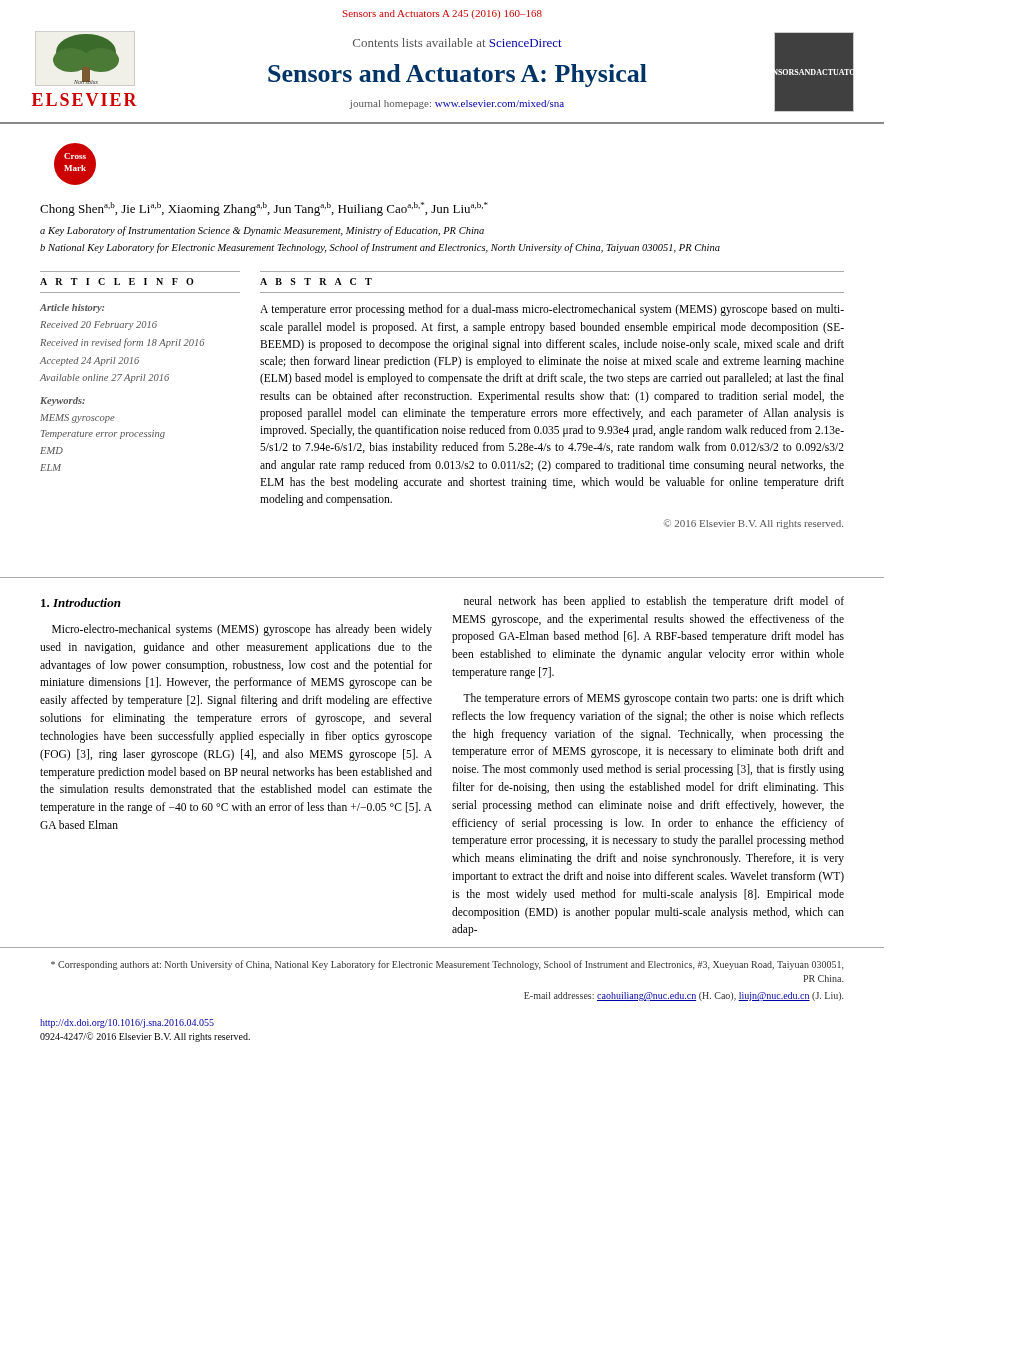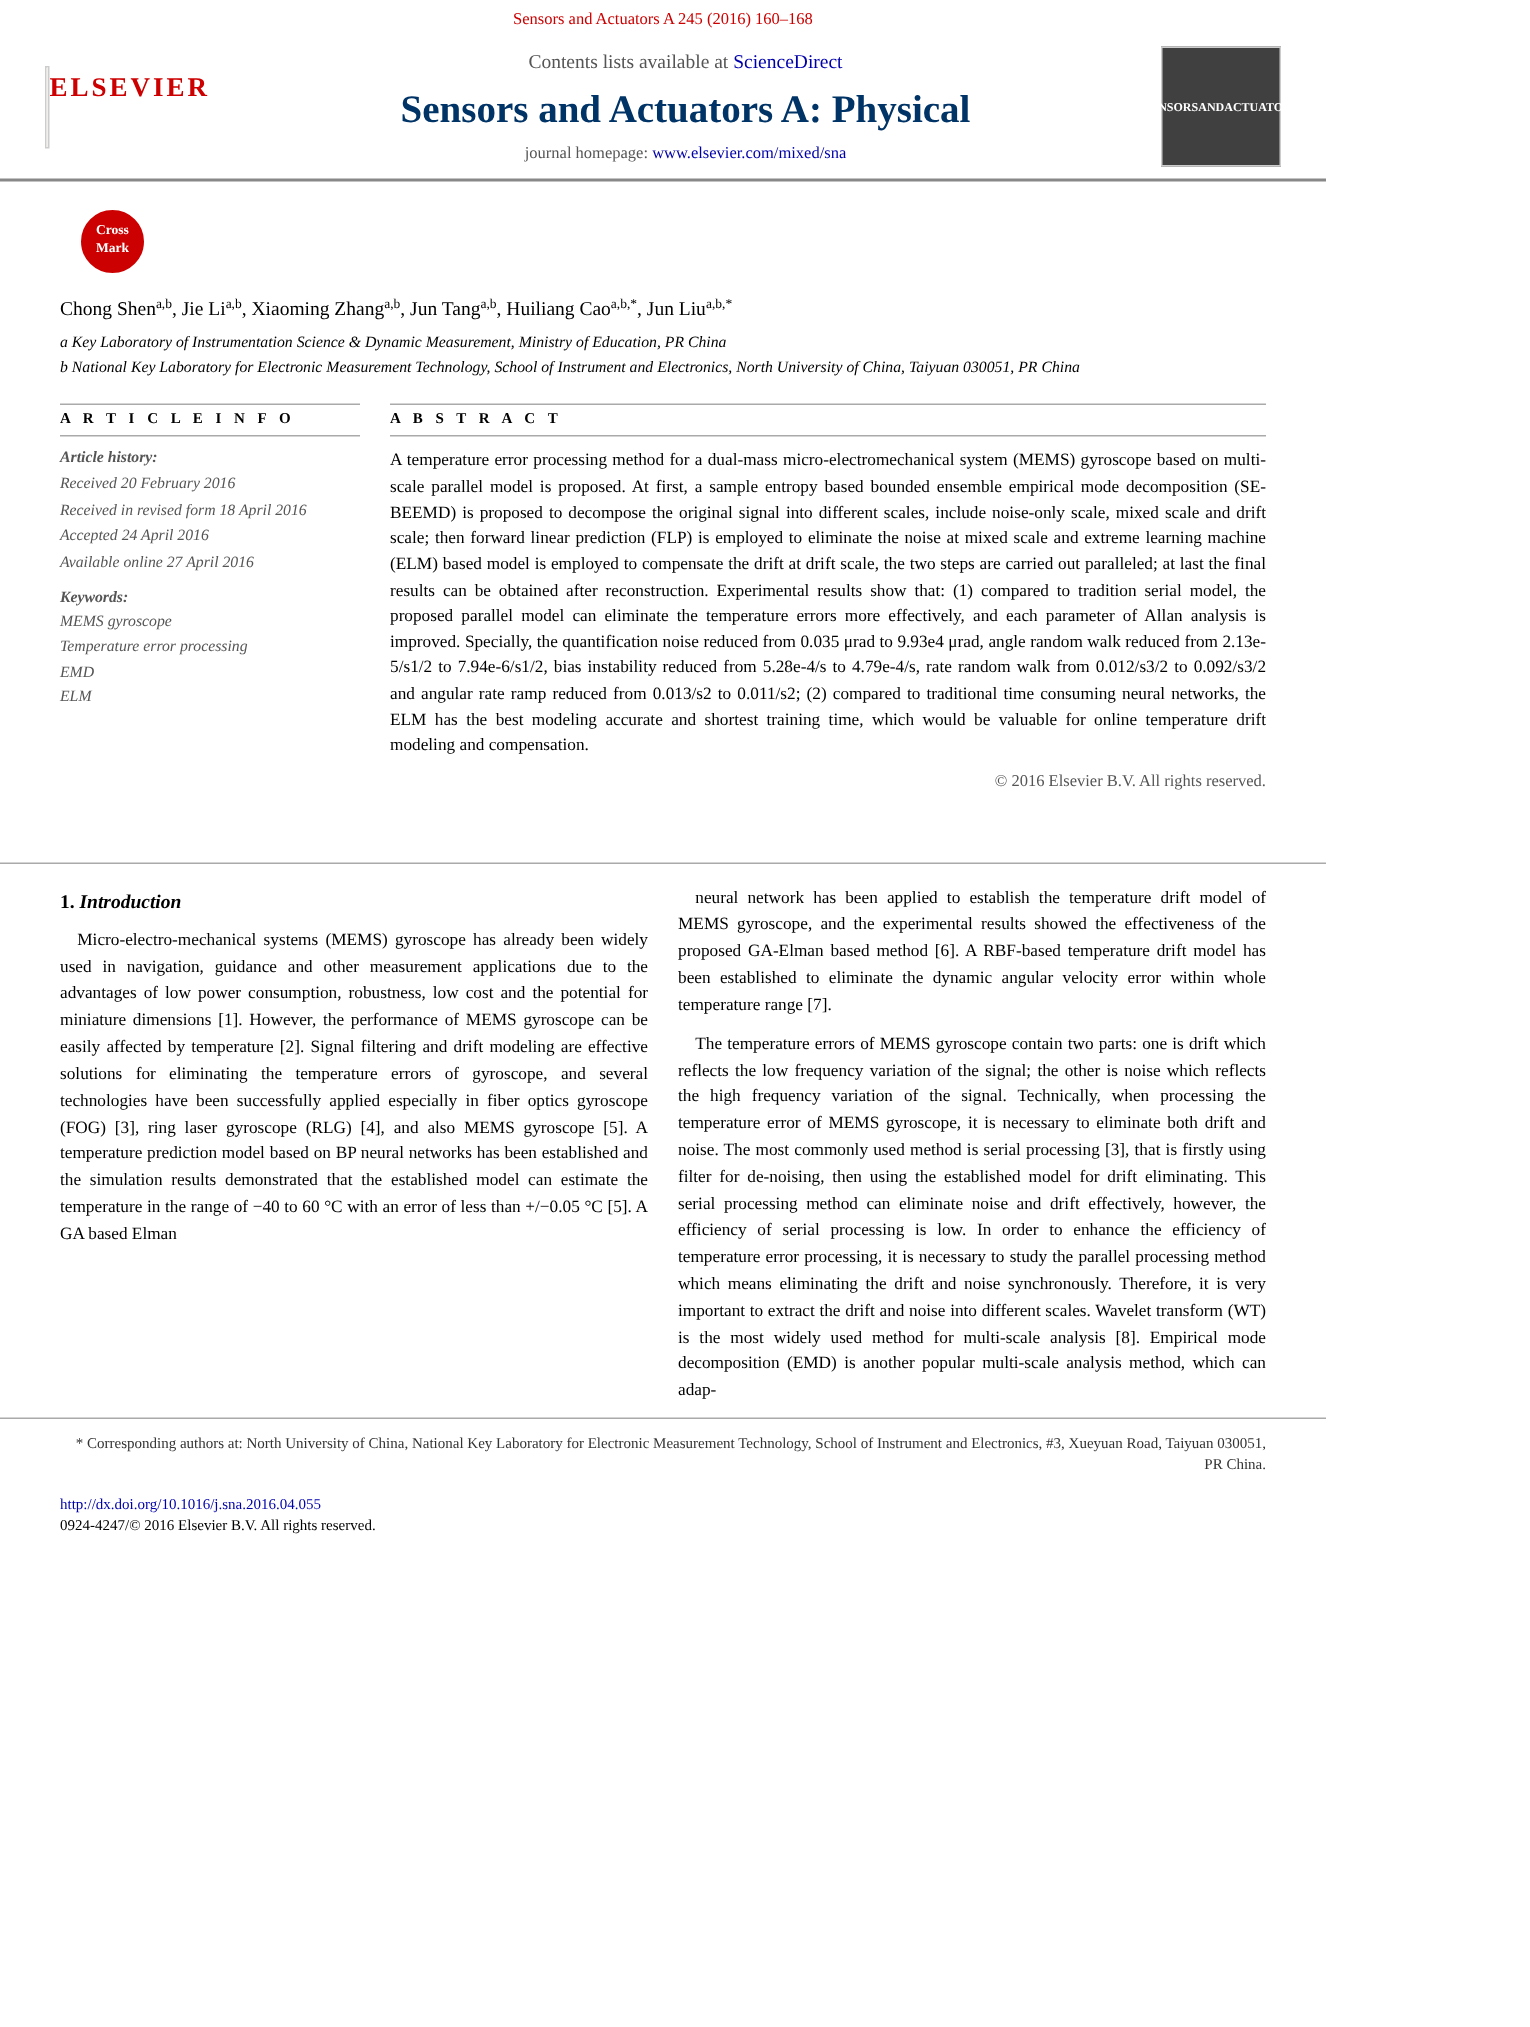--- a/index.html
+++ b/index.html
@@ -33,21 +33,22 @@
       display: flex;
       align-items: center;
       justify-content: space-between;
       padding: 8px 30px;
       border-bottom: 2px solid #888;
     }
 
     .elsevier-logo {
       width: 110px;
       display: flex;
-      flex-direction: row;
+      flex-direction: column;
+      align-items: center;
     }
 
     .elsevier-logo-top {
       width: 100px;
       height: 55px;
       border: 1px solid #ccc;
       overflow: hidden;
       position: relative;
       background: #fff;
     }
@@ -432,20 +433,27 @@
 
     <div class="body-col">
       <p class="body-text">neural network has been applied to establish the temperature drift model of MEMS gyroscope, and the experimental results showed the effectiveness of the proposed GA-Elman based method [6]. A RBF-based temperature drift model has been established to eliminate the dynamic angular velocity error within whole temperature range [7].</p>
       <p class="body-text">The temperature errors of MEMS gyroscope contain two parts: one is drift which reflects the low frequency variation of the signal; the other is noise which reflects the high frequency variation of the signal. Technically, when processing the temperature error of MEMS gyroscope, it is necessary to eliminate both drift and noise. The most commonly used method is serial processing [3], that is firstly using filter for de-noising, then using the established model for drift eliminating. This serial processing method can eliminate noise and drift effectively, however, the efficiency of serial processing is low. In order to enhance the efficiency of temperature error processing, it is necessary to study the parallel processing method which means eliminating the drift and noise synchronously. Therefore, it is very important to extract the drift and noise into different scales. Wavelet transform (WT) is the most widely used method for multi-scale analysis [8]. Empirical mode decomposition (EMD) is another popular multi-scale analysis method, which can adap-</p>
     </div>
 
   </div>
 
   <div class="footnote-section">
     <div class="footnote-line">* Corresponding authors at: North University of China, National Key Laboratory for Electronic Measurement Technology, School of Instrument and Electronics, #3, Xueyuan Road, Taiyuan 030051, PR China.</div>
+    <div class="footnote-line">
+      <span>E-mail addresses: </span>
+      <a href="#" class="blue-text">caohuiliang@nuc.edu.cn</a>
+      <span> (H. Cao), </span>
+      <a href="#" class="blue-text">liujn@nuc.edu.cn</a>
+      <span> (J. Liu).</span>
+    </div>
   </div>
 
   <div class="bottom-info">
     <div>
       <a href="#" class="blue-text doi-link">http://dx.doi.org/10.1016/j.sna.2016.04.055</a>
     </div>
     <div>0924-4247/© 2016 Elsevier B.V. All rights reserved.</div>
   </div>
 
 </div>

